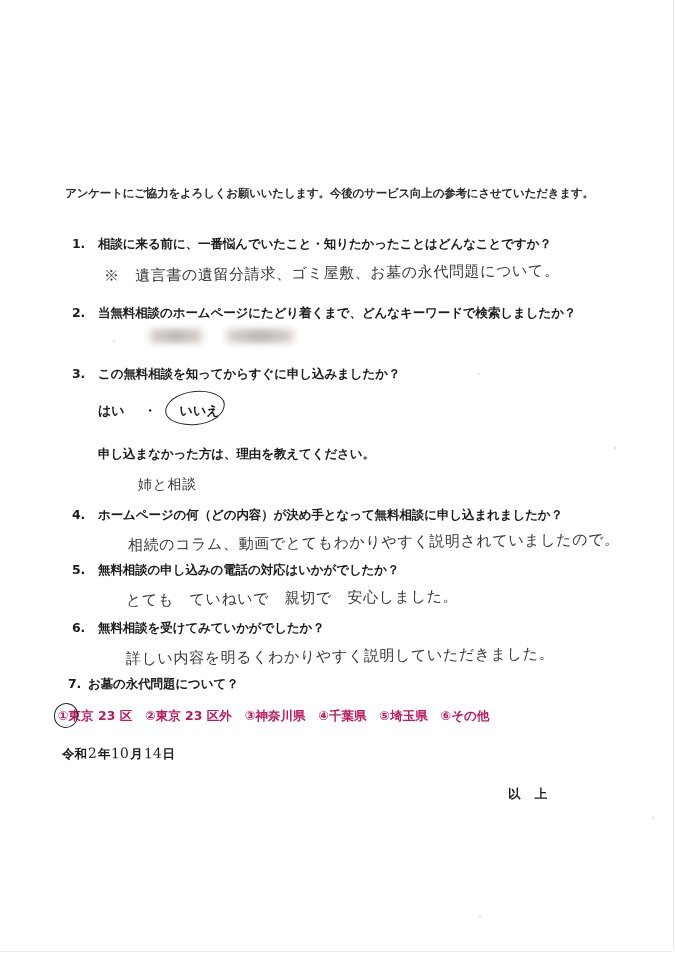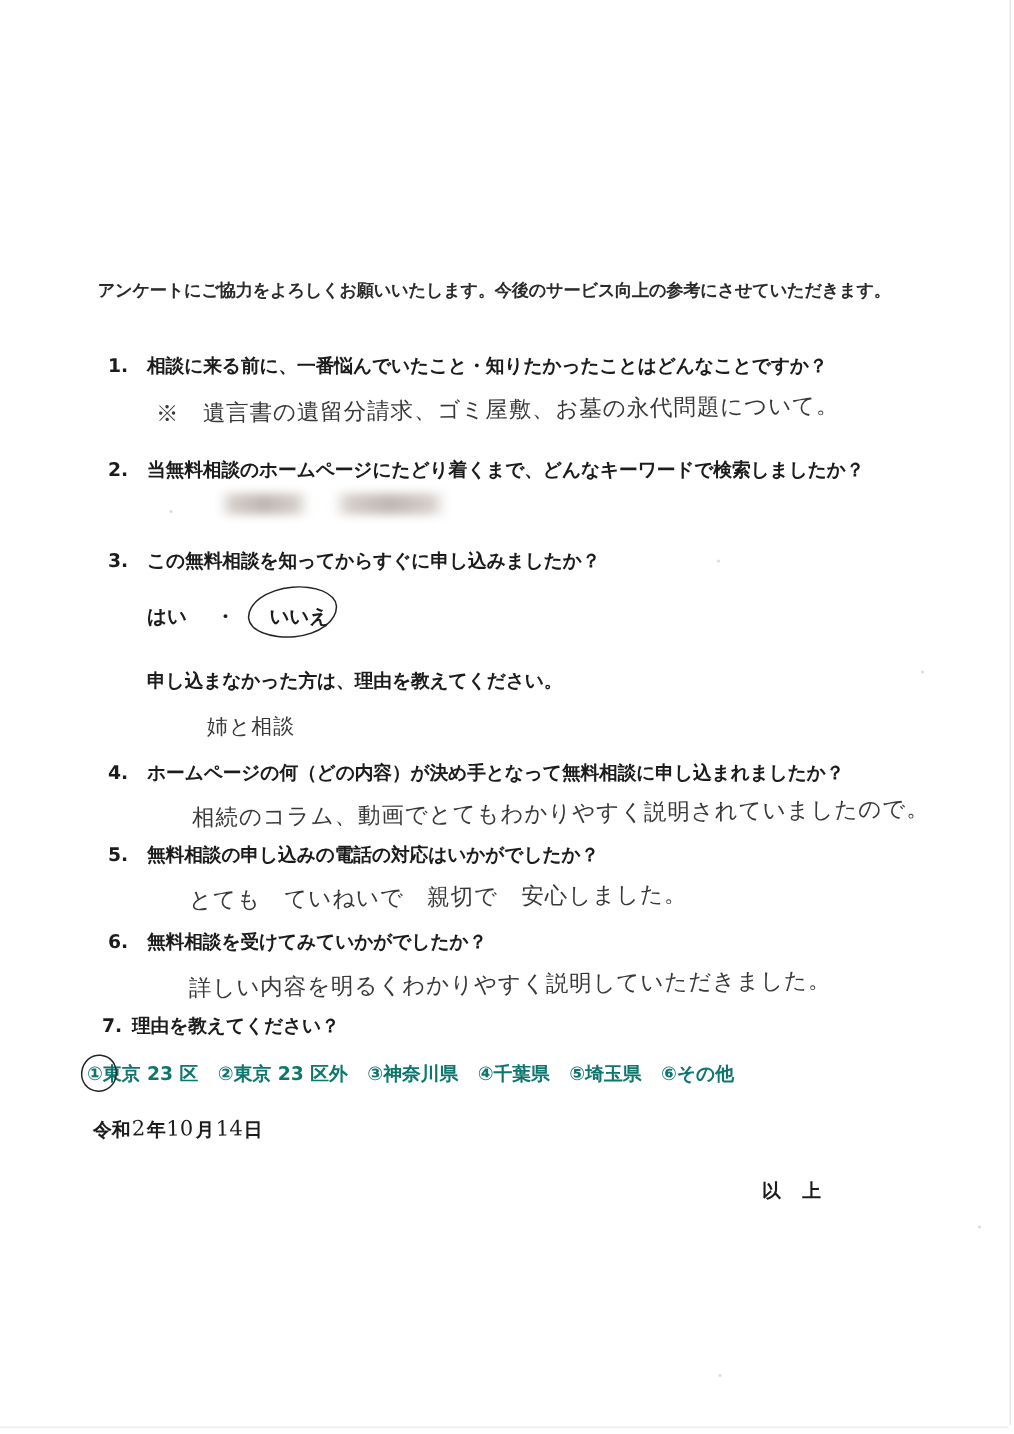--- a/index.html
+++ b/index.html
@@ -148,21 +148,21 @@
     pointer-events: none;
   }
 
   
   .options {
     position: absolute;
     display: flex;
     align-items: center;
     font-size: 12.5px;
     font-weight: 700;
-    color: #0f766e;
+    color: #be185d;
     white-space: nowrap;
   }
   .options .opt {
     margin-right: 13px;
     position: relative;
   }
   .options .opt:last-child {
     margin-right: 16px;
   }
   .opt-circle-mark {
@@ -282,21 +282,21 @@
   <div class="hand" style="left:126px;top:589px;">とても　ていねいで　親切で　安心しました。</div>
 
   <div class="q" style="left:72px;top:620px;">
     <span class="num">6.</span>
     <span>無料相談を受けてみていかがでしたか？</span>
   </div>
   <div class="hand" style="left:126px;top:647px;">詳しい内容を明るくわかりやすく説明していただきました。</div>
 
   <div class="q" style="left:68px;top:676px;">
     <span class="num tight">7.</span>
-    <span>理由を教えてください？</span>
+    <span>お墓の永代問題について？</span>
   </div>
 
   <div class="options" style="left:58px;top:708px;">
     <span class="opt">
       <span class="opt-circle-mark"></span>
       <span>①東京 23 区</span>
     </span>
     <span class="opt">
       <span>②東京 23 区外</span>
     </span>

